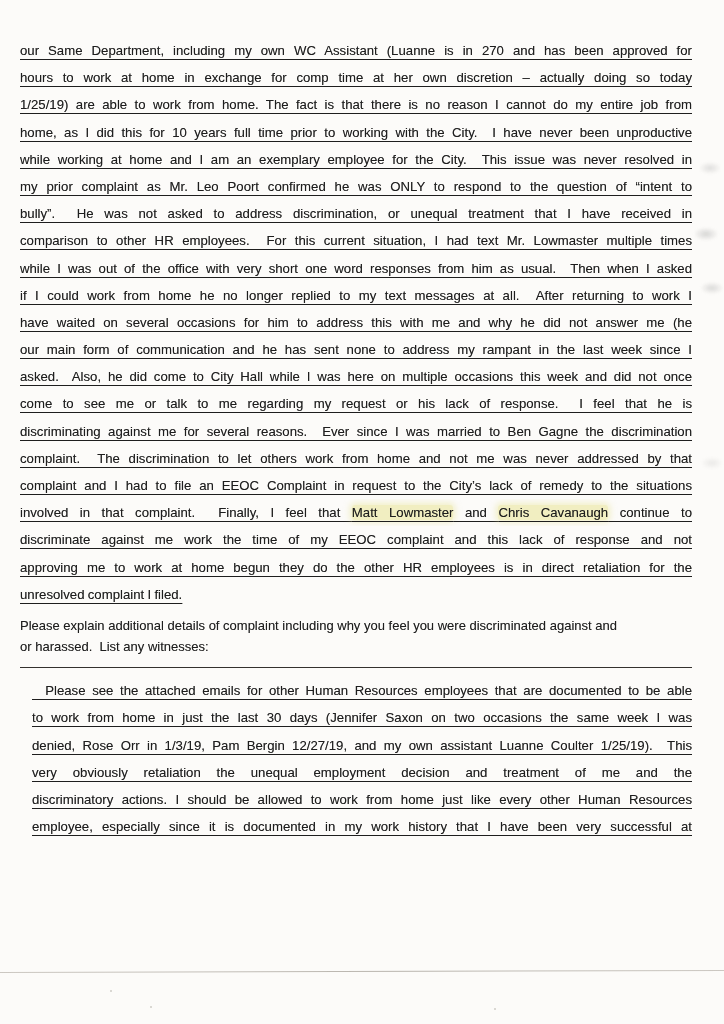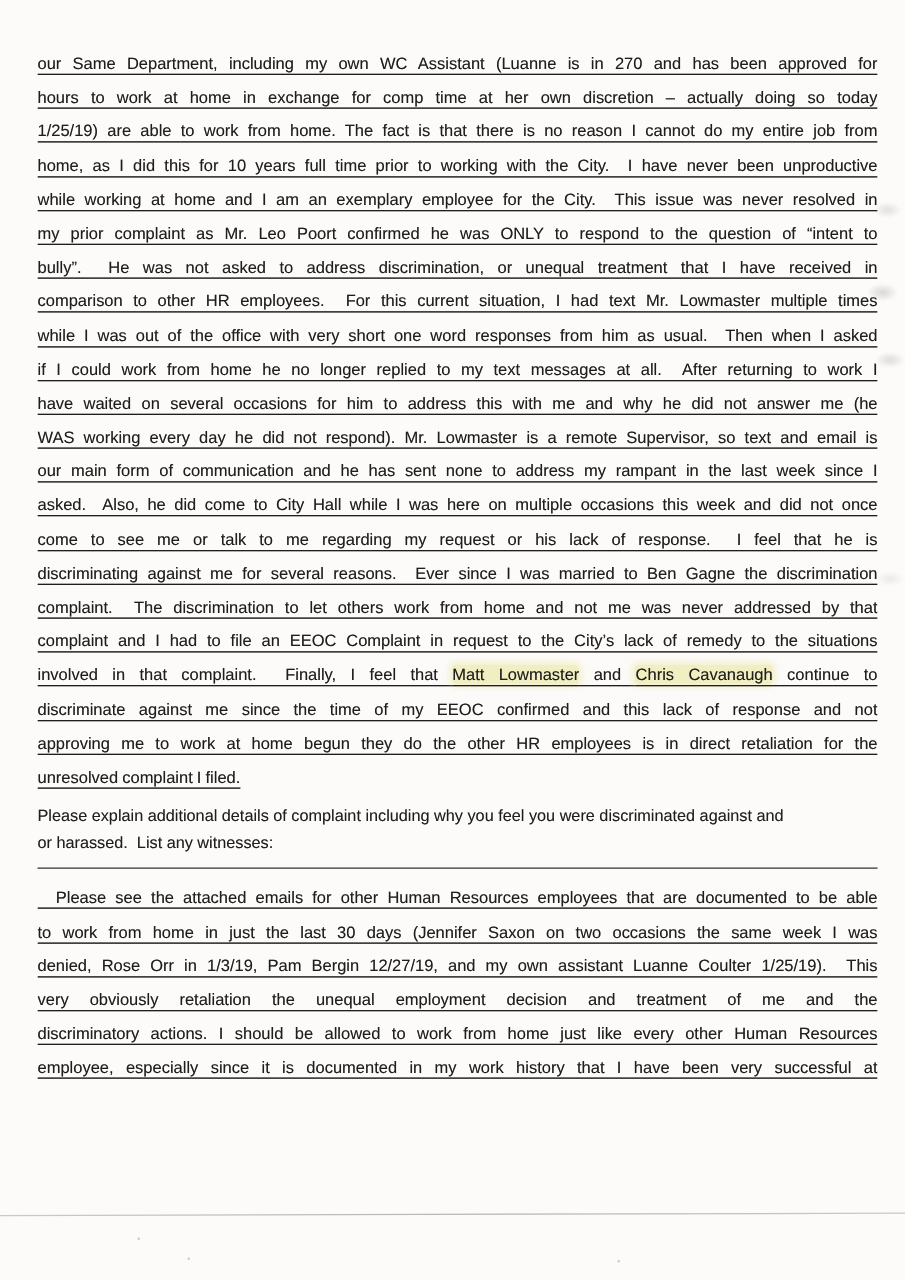--- a/index.html
+++ b/index.html
@@ -5,21 +5,21 @@
   html, body { margin: 0; padding: 0; }
   body {
     width: 724px; height: 1024px;
     background: #fcfbf9;
     position: relative;
     overflow: hidden;
     font-family: "Liberation Sans", sans-serif;
   }
   .page {
     position: absolute;
-    left: 30px; top: 37px; width: 672px;
+    left: 20px; top: 37px; width: 672px;
     color: #1e1e1e;
   }
   .para .line {
     font-size: 13.2px;
     line-height: 27.2px;
     height: 27.2px;
     overflow: hidden;
     text-align: justify;
     text-align-last: justify;
     word-spacing: -0.4px;
@@ -35,21 +35,21 @@
     font-size: 13px;
     line-height: 20.6px;
     text-shadow: 0 0 0.3px rgba(20,20,20,0.4);
   }
   .blank-line {
     margin: 10px 0 0 0;
     border: none;
     border-top: 1.5px solid #34312e;
     width: 100%;
   }
-  .answer-para { margin-top: 9px; }
+  .answer-para { margin-top: 9px; margin-left: 12px; }
   .hl {
     background: rgba(232,228,148,0.55);
     box-shadow: 0 0 6px 2px rgba(232,228,148,0.5);
     border-radius: 3px;
   }
   .smudge-right {
     position: absolute;
     left: 690px; top: 148px; width: 34px; height: 165px;
     background:
       radial-gradient(ellipse 16px 9px at 20px 20px,  rgba(150,150,150,0.28), transparent 70%),
@@ -86,29 +86,28 @@
       <div class="line">hours to work at home in exchange for comp time at her own discretion – actually doing so today</div>
       <div class="line">1/25/19) are able to work from home. The fact is that there is no reason I cannot do my entire job from</div>
       <div class="line">home, as I did this for 10 years full time prior to working with the City.&nbsp; I have never been unproductive</div>
       <div class="line">while working at home and I am an exemplary employee for the City.&nbsp; This issue was never resolved in</div>
       <div class="line">my prior complaint as Mr. Leo Poort confirmed he was ONLY to respond to the question of “intent to</div>
       <div class="line">bully”.&nbsp; He was not asked to address discrimination, or unequal treatment that I have received in</div>
       <div class="line">comparison to other HR employees.&nbsp; For this current situation, I had text Mr. Lowmaster multiple times</div>
       <div class="line">while I was out of the office with very short one word responses from him as usual.&nbsp; Then when I asked</div>
       <div class="line">if I could work from home he no longer replied to my text messages at all.&nbsp; After returning to work I</div>
       <div class="line">have waited on several occasions for him to address this with me and why he did not answer me (he</div>
-      <div class="line">WAS working every day he did not respond). Mr. Lowmaster is a remote Supervisor, so text and email is</div>
       <div class="line">our main form of communication and he has sent none to address my rampant in the last week since I</div>
       <div class="line">asked.&nbsp; Also, he did come to City Hall while I was here on multiple occasions this week and did not once</div>
       <div class="line">come to see me or talk to me regarding my request or his lack of response.&nbsp; I feel that he is</div>
       <div class="line">discriminating against me for several reasons.&nbsp; Ever since I was married to Ben Gagne the discrimination</div>
       <div class="line">complaint.&nbsp; The discrimination to let others work from home and not me was never addressed by that</div>
       <div class="line">complaint and I had to file an EEOC Complaint in request to the City’s lack of remedy to the situations</div>
       <div class="line">involved in that complaint.&nbsp; Finally, I feel that <span class="hl">Matt Lowmaster</span> and <span class="hl">Chris Cavanaugh</span> continue to</div>
-      <div class="line">discriminate against me since the time of my EEOC confirmed and this lack of response and not</div>
+      <div class="line">discriminate against me work the time of my EEOC complaint and this lack of response and not</div>
       <div class="line">approving me to work at home begun they do the other HR employees is in direct retaliation for the</div>
       <div class="line flush">unresolved complaint I filed.</div>
     </div>
 
   <div class="question">
     <div>Please explain additional details of complaint including why you feel you were discriminated against and</div>
     <div>or harassed.&nbsp; List any witnesses:</div>
   </div>
 
   <hr class="blank-line">

